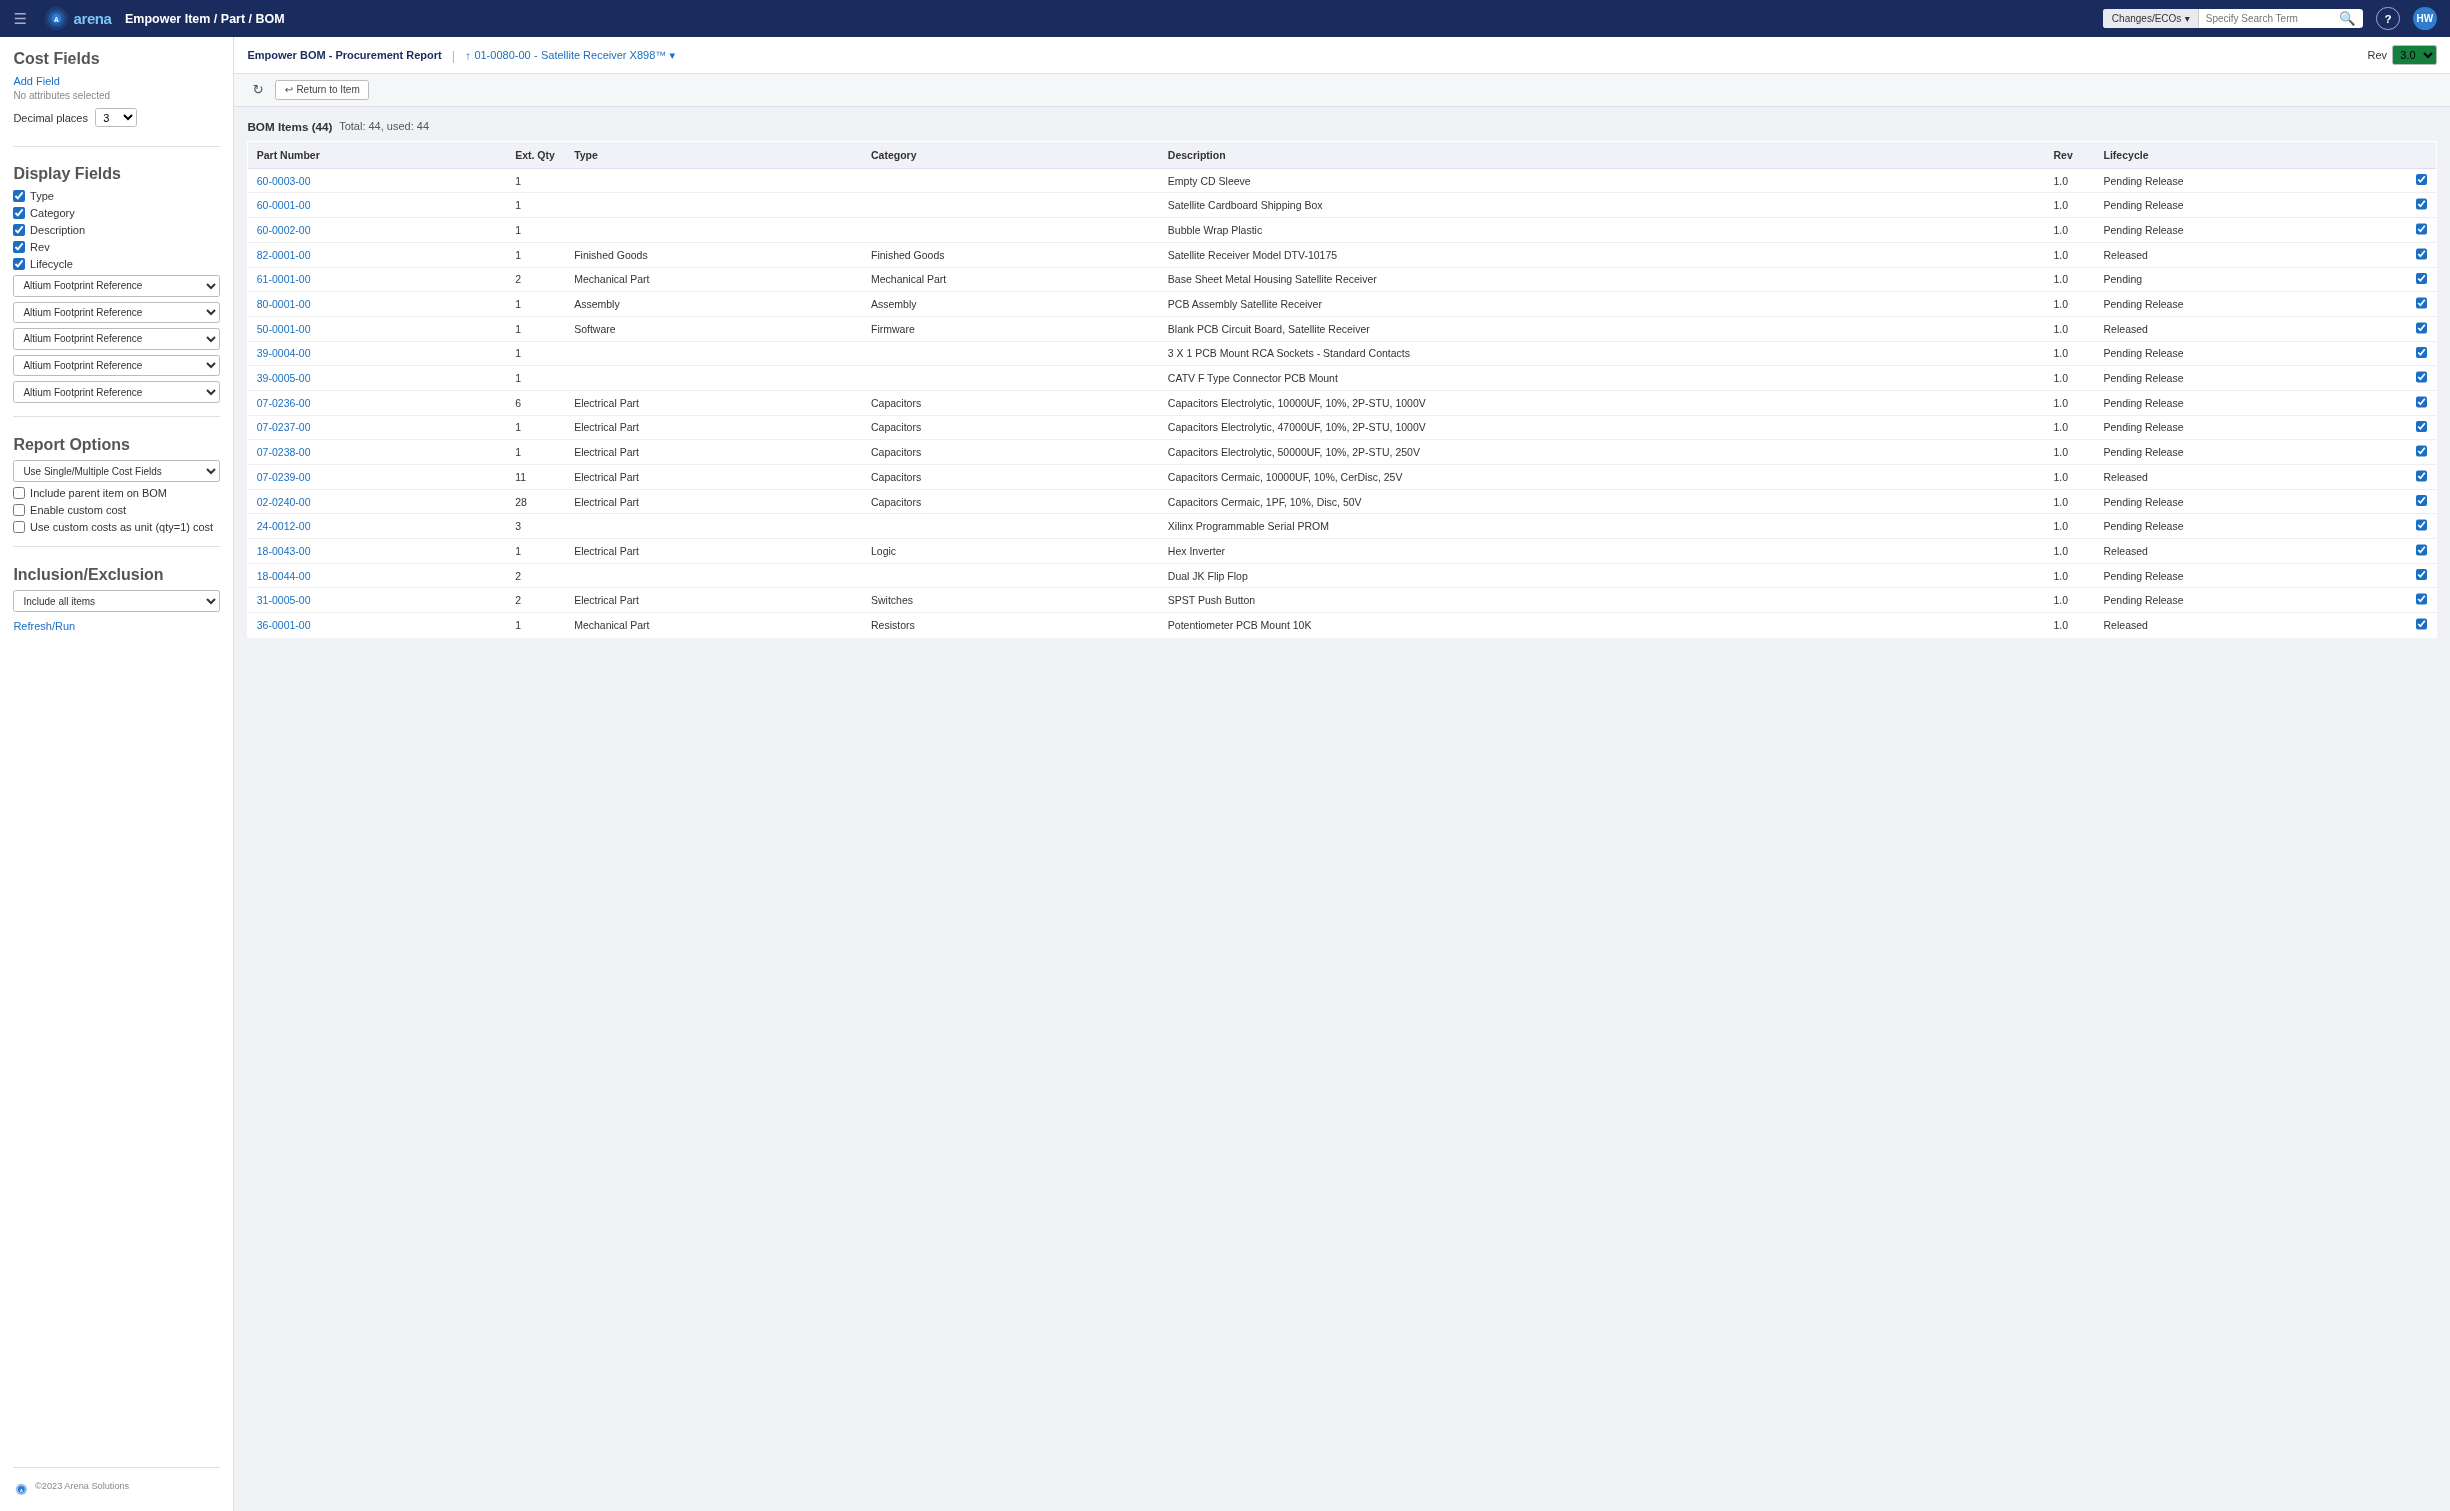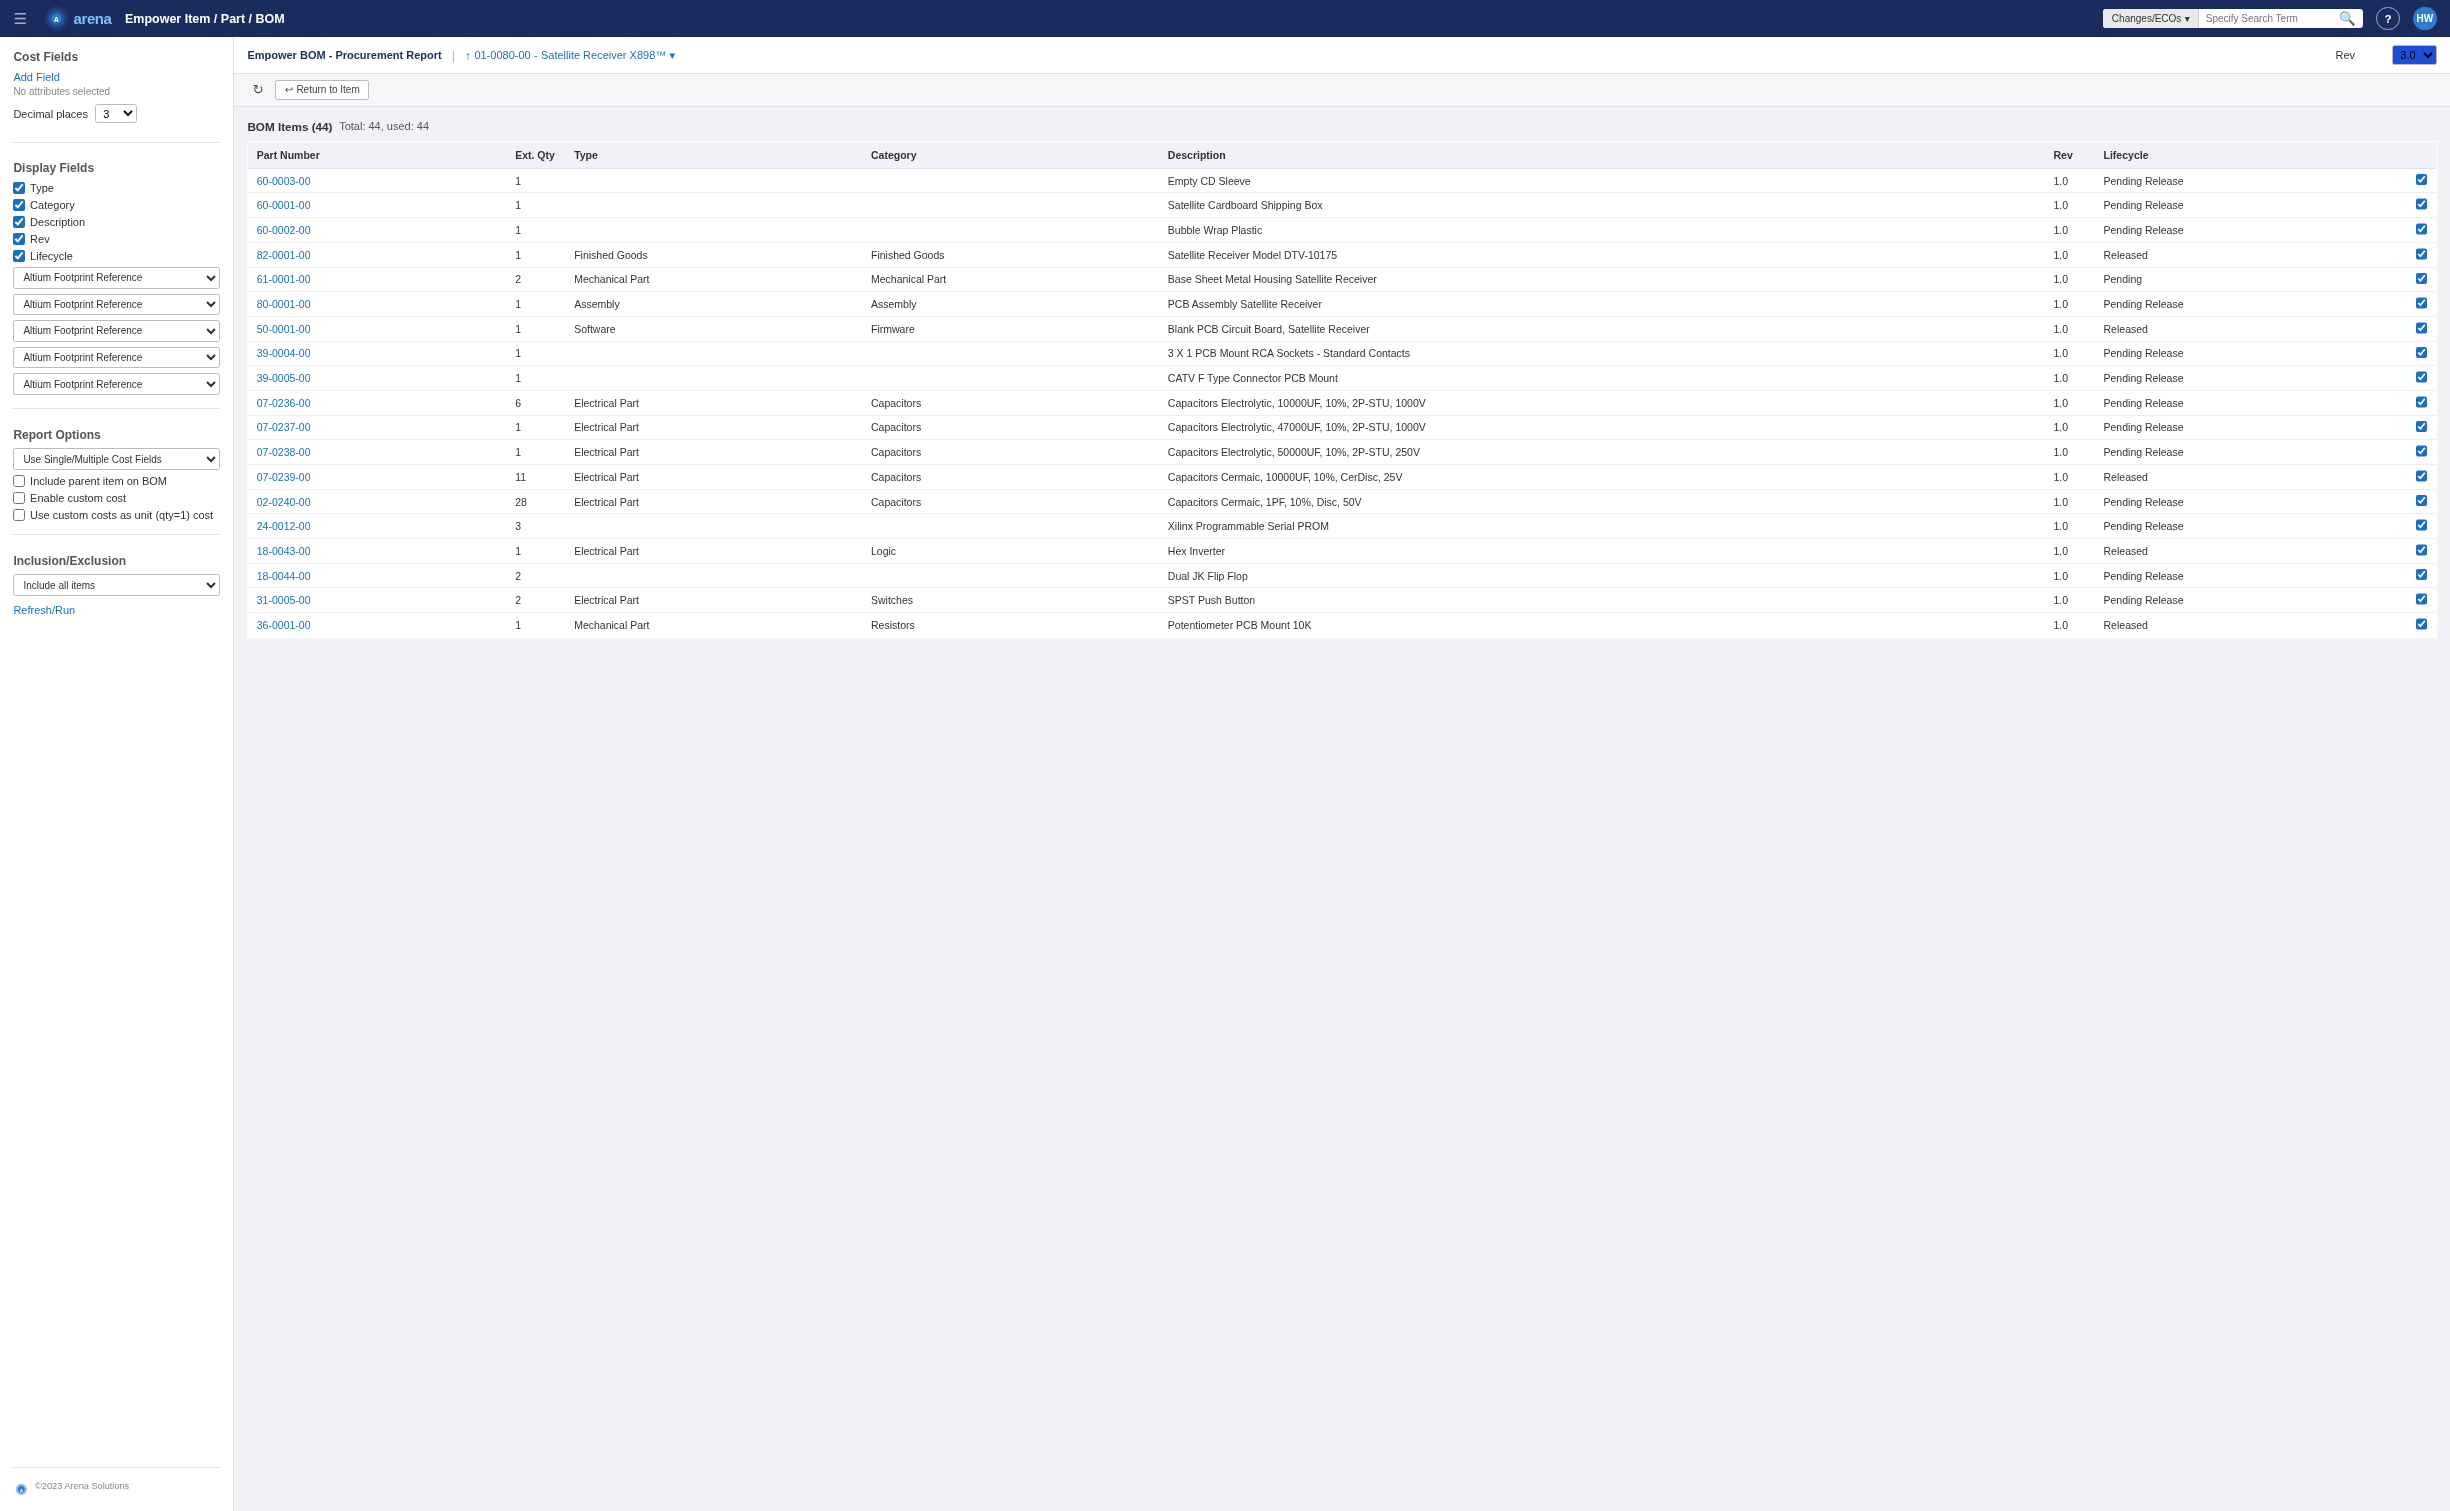--- a/index.html
+++ b/index.html
@@ -96,21 +96,21 @@
       background: #fff;
       border-right: 0.8px solid #dde;
       padding: 13.4px;
       overflow-y: auto;
       flex-shrink: 0;
       display: flex;
       flex-direction: column;
       gap: 0;
     }
     .sidebar-section-title {
-      font-size: 12px;
+      font-size: 16px;
       font-weight: 600;
       color: #555;
       margin-bottom: 6.7px;
       margin-top: 10px;
     }
     .sidebar-section-title:first-child { margin-top: 0; }
     .add-field-link {
       color: #1a6fc4;
       font-size: 11px;
       cursor: pointer;
@@ -224,22 +224,21 @@
       display: flex;
       align-items: center;
       gap: 5px;
       font-size: 11px;
     }
     .rev-select {
       border: 0.8px solid #bbb;
       border-radius: 2.5px;
       padding: 1.7px 3.3px;
       font-size: 11px;
-      background: #1d4ed8;
-      margin-left: 32px;
+      background: #15803d;
     }
 
     
     .toolbar {
       background: #f5f6f8;
       border-bottom: 0.8px solid #dde;
       padding: 5px 13.4px;
       display: flex;
       align-items: center;
       gap: 6.7px;

